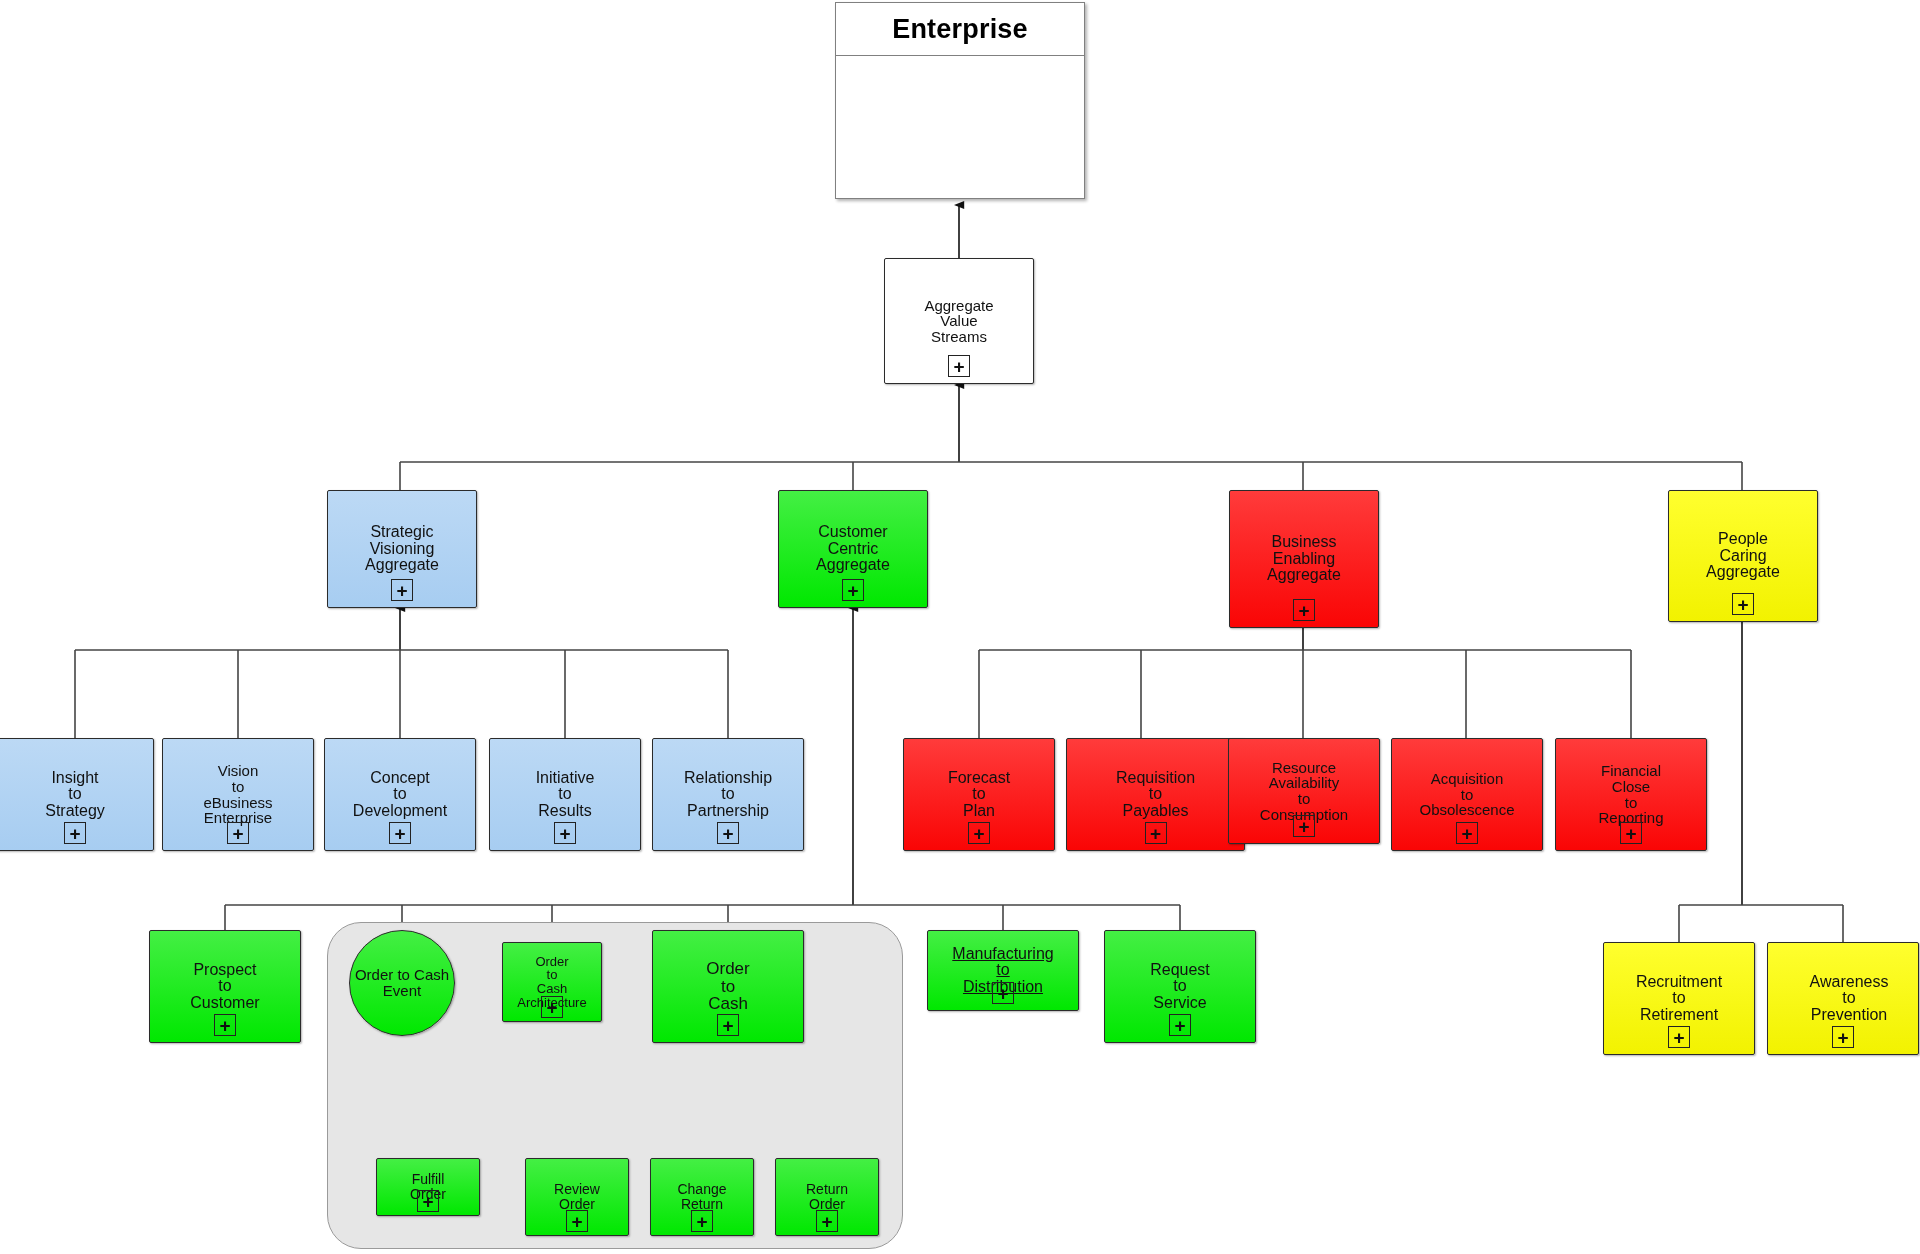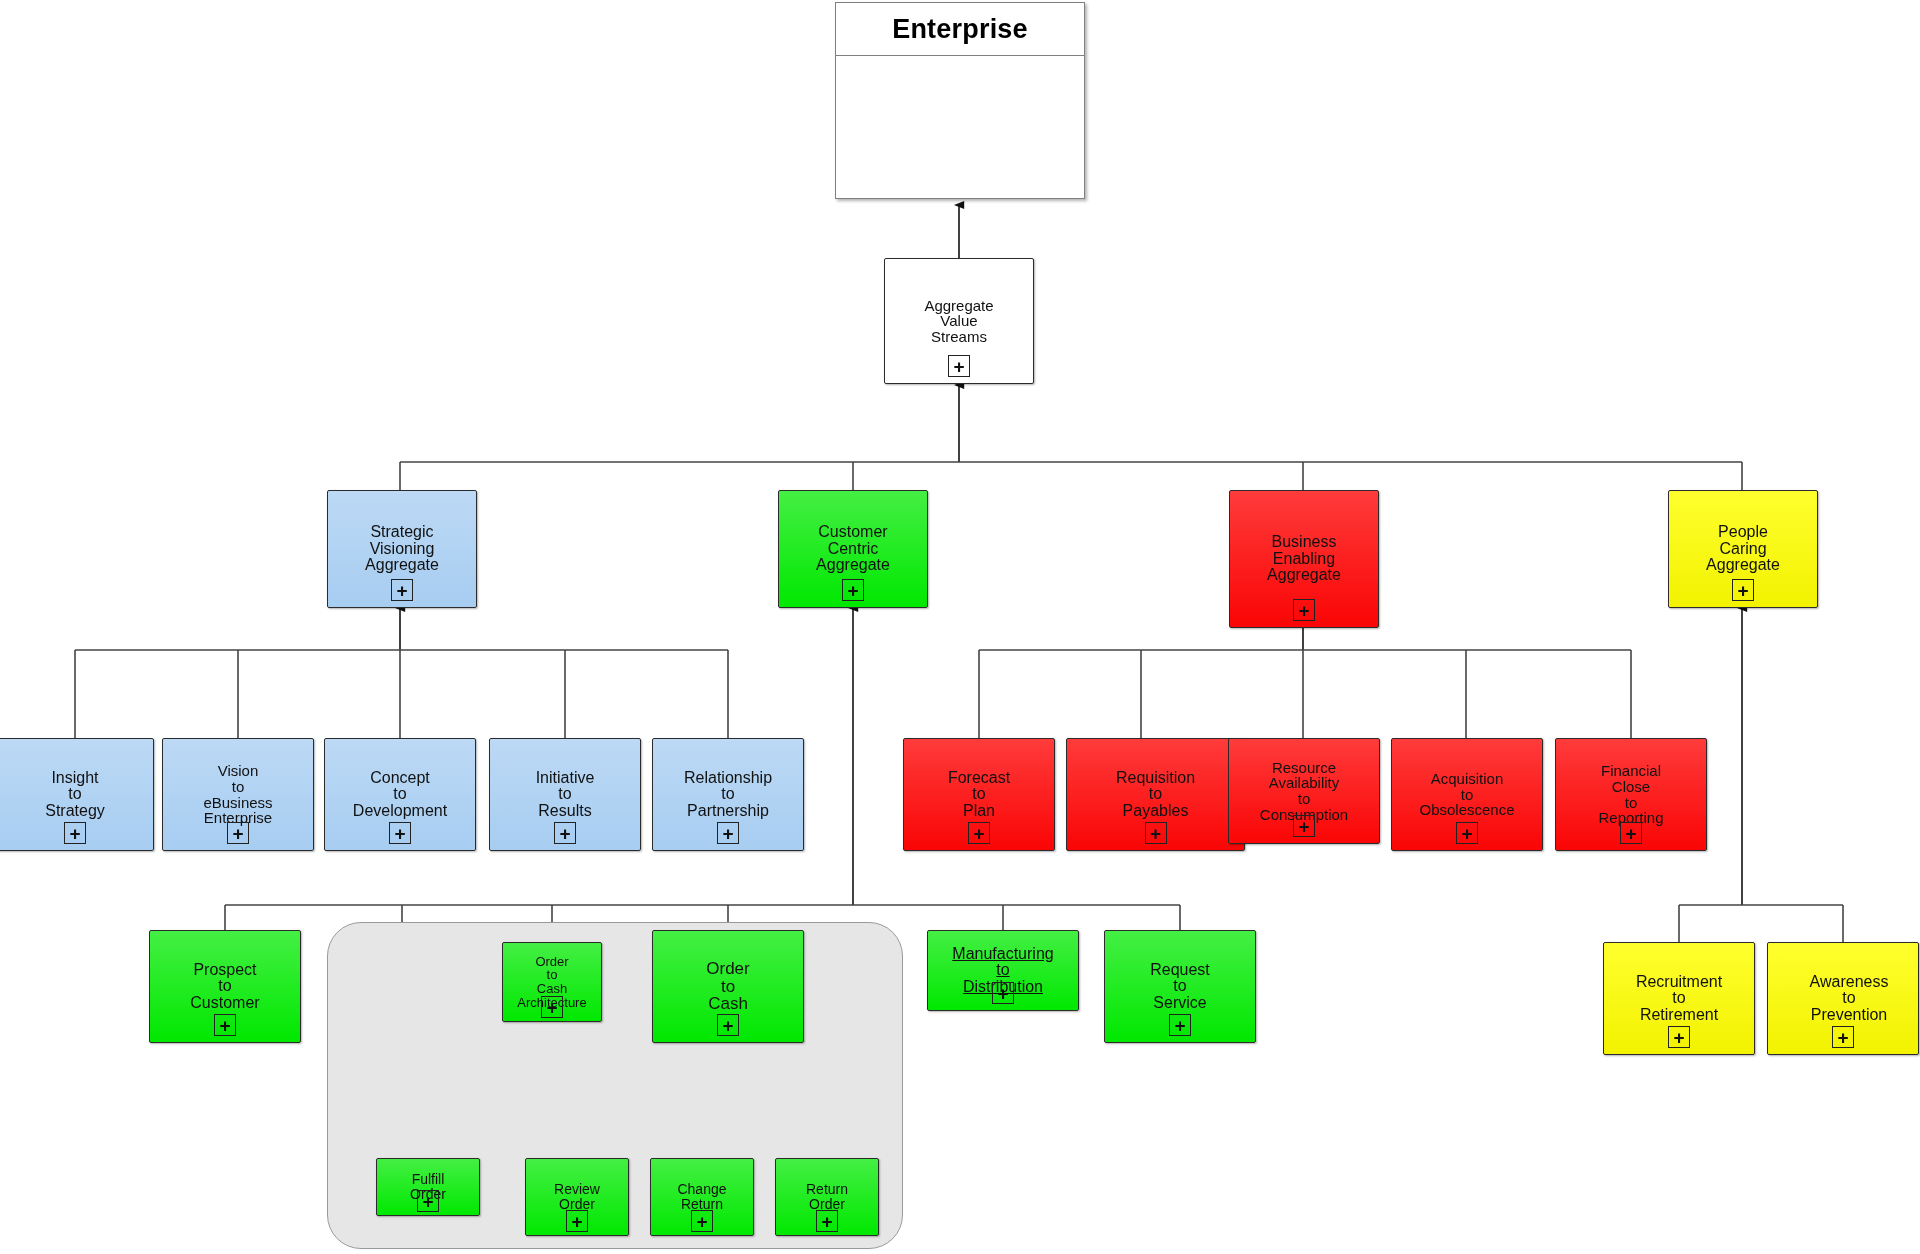--- a/index.html
+++ b/index.html
@@ -150,21 +150,21 @@
     <span class="plus" style="bottom:6px;">+</span>
   </div>
 
   <div class="node f-red t-16" style="left:1229px;top:490px;width:150px;height:138px;">
     <span class="lbl">Business
 Enabling
 Aggregate</span>
     <span class="plus" style="bottom:6px;">+</span>
   </div>
 
-  <div class="node f-yellow t-16" style="left:1668px;top:490px;width:150px;height:118px;">
+  <div class="node f-yellow t-16" style="left:1668px;top:490px;width:150px;height:132px;">
     <span class="lbl">People
 Caring
 Aggregate</span>
     <span class="plus" style="bottom:6px;">+</span>
   </div>
 
   <div class="node f-blue t-16" style="left:-4px;top:738px;width:158px;height:113px;">
     <span class="lbl">Insight
 to
 Strategy</span>
@@ -231,20 +231,26 @@
 
   <div class="grp" style="left:327px;top:922px;width:576px;height:327px;"></div>
 
   <div class="node f-green t-16" style="left:149px;top:930px;width:152px;height:113px;">
     <span class="lbl">Prospect
 to
 Customer</span>
     <span class="plus" style="bottom:6px;">+</span>
   </div>
 
+  <div class="circ f-green t-15" style="left:349px;top:930px;width:106px;height:106px;">
+    <span class="lbl">Order
+to
+Cash
+Event</span>
+  </div>
 
   <div class="node f-green t-13" style="left:502px;top:942px;width:100px;height:80px;">
     <span class="lbl">Order
 to
 Cash
 Architecture</span>
     <span class="plus" style="bottom:3px;">+</span>
   </div>
 
   <div class="node f-green t-17" style="left:652px;top:930px;width:152px;height:113px;">

